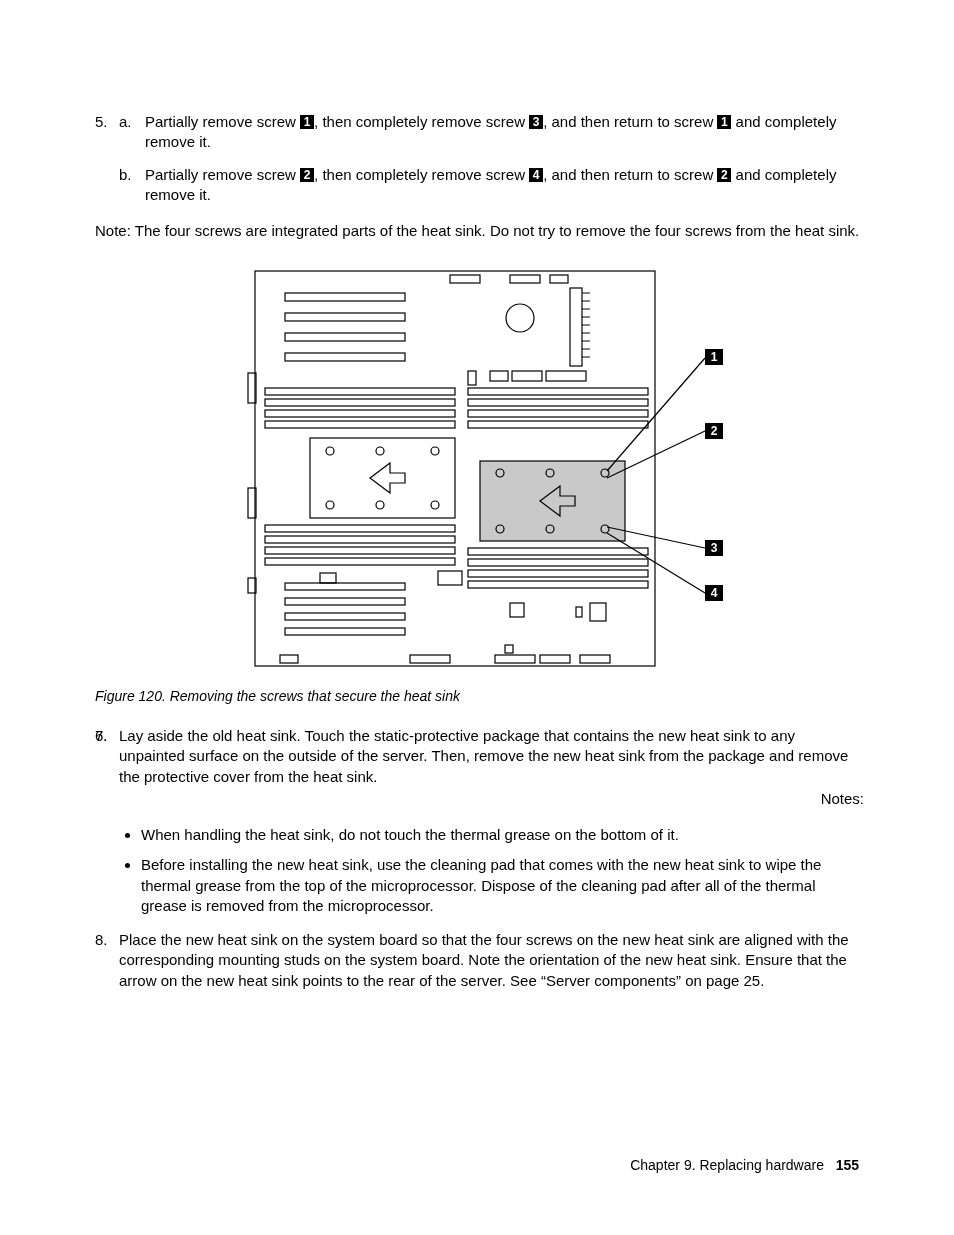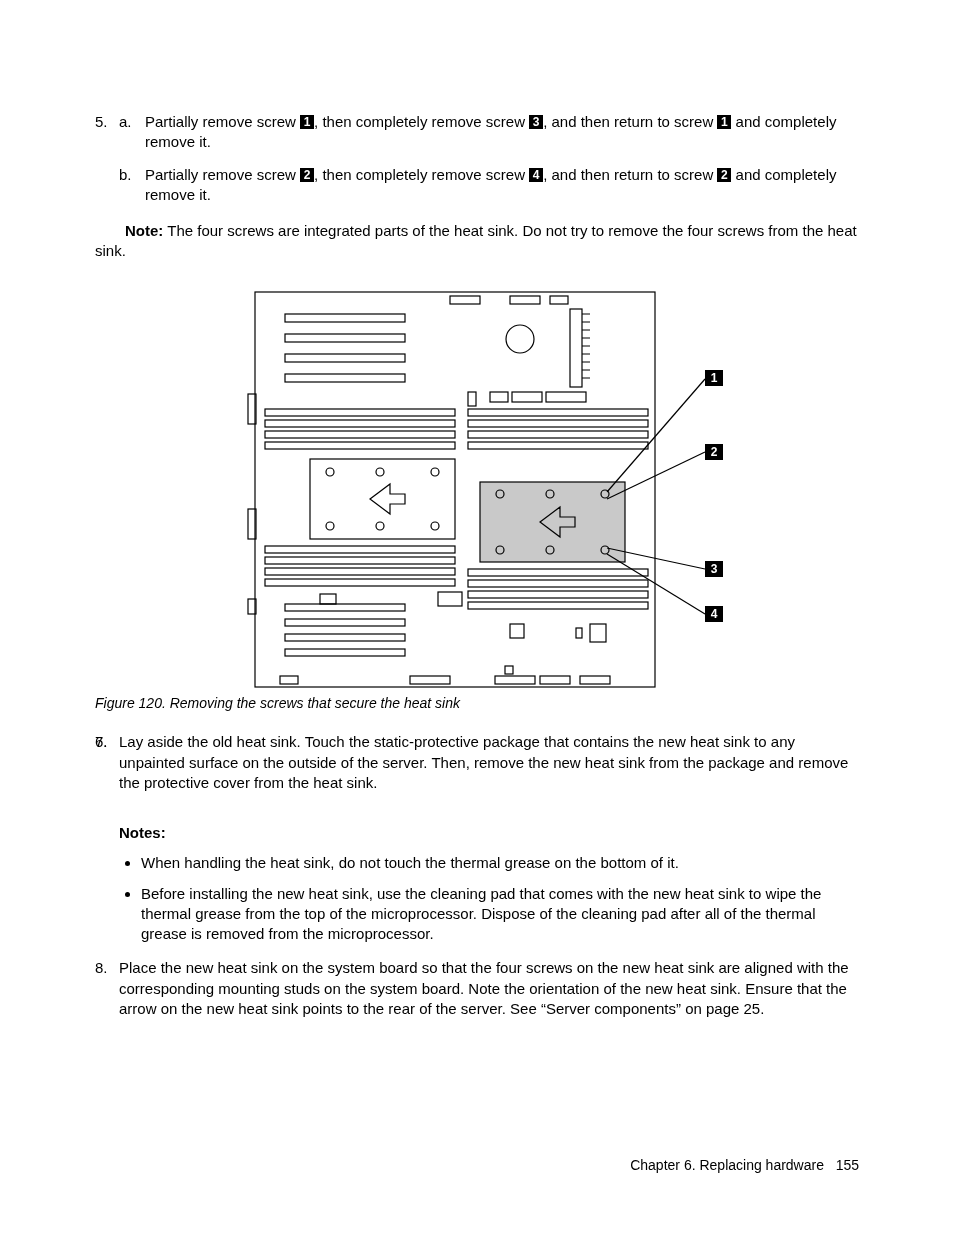--- a/index.html
+++ b/index.html
@@ -13,47 +13,47 @@
       height: 1235px;
       position: relative;
       padding: 100px 90px 0 95px;
     }
     ol.main { list-style: none; }
     ol.main > li { position: relative; padding-left: 24px; margin-bottom: 14px; }
     ol.main > li > .num { position: absolute; left: 0; top: 0; }
     ol.sub { list-style: none; margin-top: 12px; }
     ol.sub > li { position: relative; padding-left: 26px; margin-bottom: 12px; }
     ol.sub > li > .num { position: absolute; left: 0; top: 0; }
-    ul.bullets { list-style: disc; padding-left: 22px; margin-top: 10px; }
+    ul.bullets { list-style: disc; padding-left: 22px; margin-top: 16px; }
     ul.bullets > li { margin-bottom: 10px; }
     .note-block { margin: 16px 0 18px 0; }
-    .bold { font-weight: bold; margin-left: 30px; }
+    .bold { font-weight: normal; }
     .callout {
       display: inline-block;
       background: #000;
       color: #fff;
       font-weight: bold;
       font-size: 12px;
       line-height: 14px;
       height: 14px;
       min-width: 14px;
       text-align: center;
       padding: 0 2px;
       vertical-align: 1px;
     }
     .figure-wrap { margin: 22px 0 10px 0; }
-    .figure-caption { font-style: italic; font-size: 14px; margin-bottom: 20px; }
+    .figure-caption { font-style: italic; font-size: 14px; margin-top: 14px; margin-bottom: 20px; }
     .footer {
       position: absolute;
       right: 95px;
       bottom: 60px;
       font-size: 14px;
     }
-    .footer .pg { font-weight: normal; text-align: right; }
-    .notes-heading { margin-top: 30px; font-weight: bold; }
+    .footer .pg { font-weight: bold; text-align: right; }
+    .notes-heading { margin-top: 2px; font-weight: normal; text-align: right; }
     svg.diagram { display: block; margin: 0 auto; }
   </style>
 </head>
 <body>
 
 <ol class="main">
 
   <li>
     <span class="num">5.</span>
     <ol class="sub">
@@ -201,14 +201,14 @@
   </li>
 
   <li>
     <span class="num">8.</span>
     <span>Place the new heat sink on the system board so that the four screws on the new heat sink are aligned with the corresponding mounting studs on the system board. Note the orientation of the new heat sink. Ensure that the arrow on the new heat sink points to the rear of the server. See “Server components” on page 25.</span>
   </li>
 
 </ol>
 
 <div class="footer">
-  <span>Chapter 6. Replacing hardware</span>&nbsp;&nbsp;&nbsp;<span class="pg">155</span>
+  <span>Chapter 9. Replacing hardware</span>&nbsp;&nbsp;&nbsp;<span class="pg">155</span>
 </div>
 
 </body></html>

